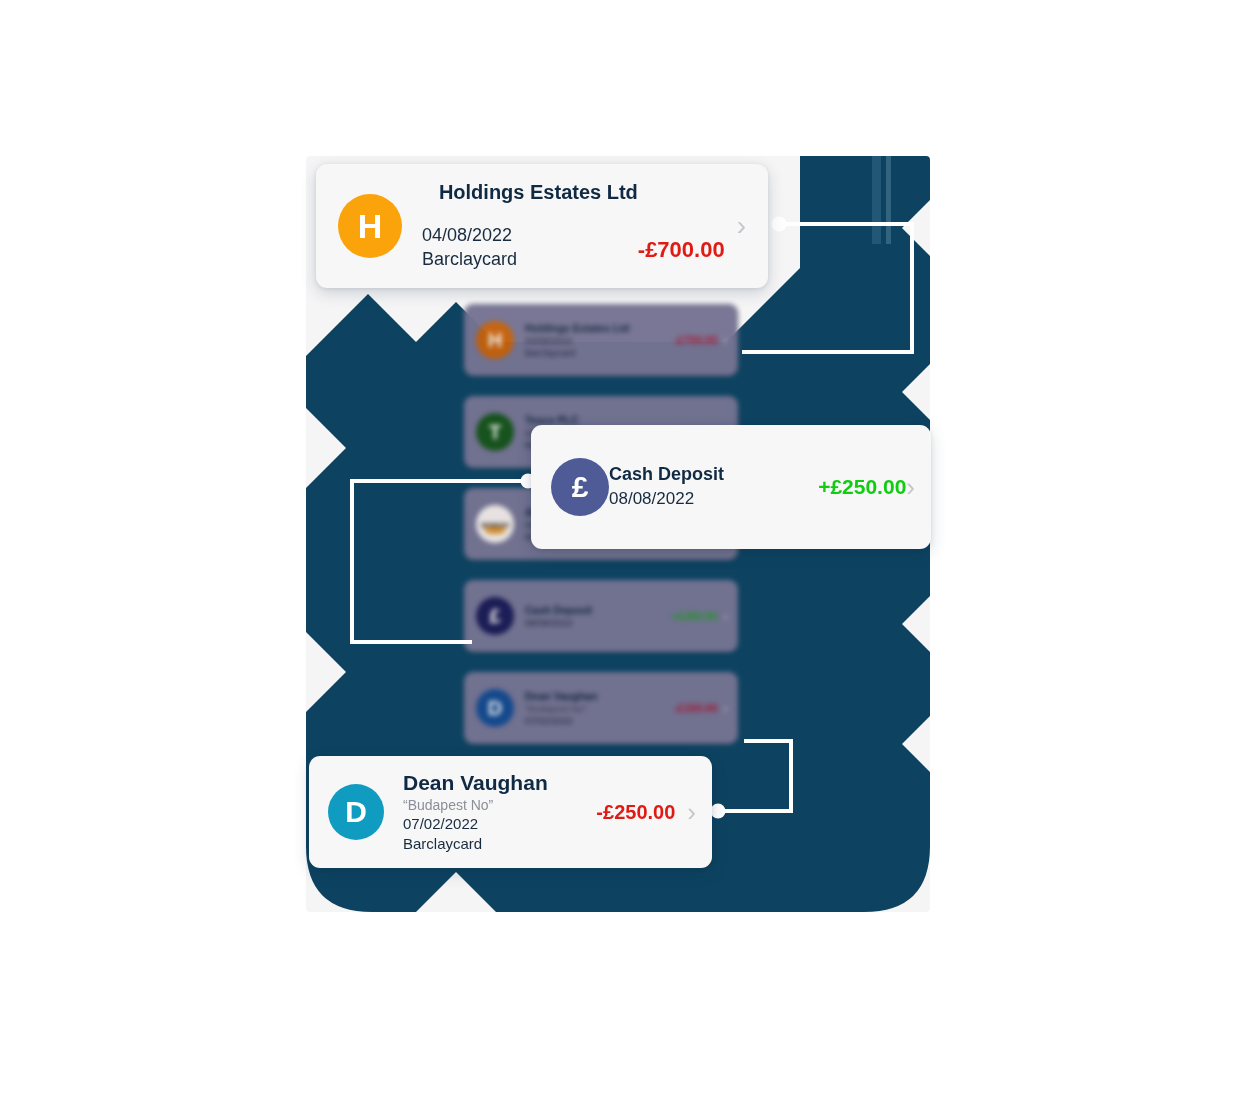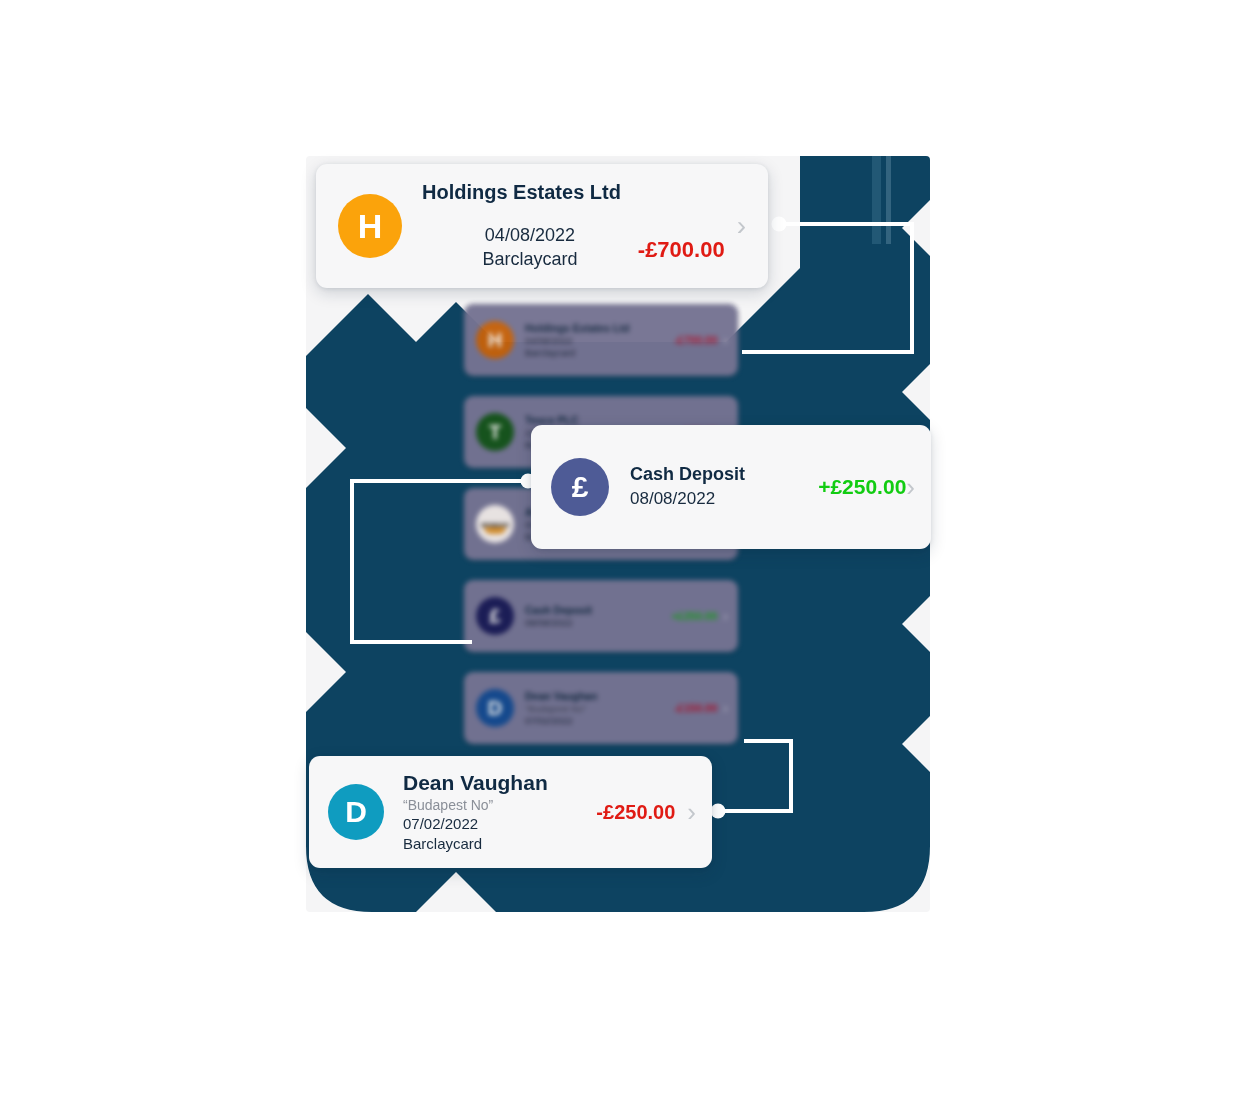--- a/index.html
+++ b/index.html
@@ -182,33 +182,33 @@
   }
 
   
   #card-holdings {
     left: 316px; top: 164px;
     width: 452px; height: 124px;
     padding: 0 22px 0 22px;
   }
   #card-holdings .card-av { width: 64px; height: 64px; font-size: 34px; background: #fba30b; }
   #card-holdings .card-body { margin-left: 20px; }
-  #card-holdings .card-name { font-size: 20px; margin-bottom: 20px; }
-  #card-holdings .card-line { font-size: 18px; line-height: 1.28; text-align: center; }
+  #card-holdings .card-name { font-size: 20px; margin-bottom: 20px; text-align: right; }
+  #card-holdings .card-line { font-size: 18px; line-height: 1.28; }
   #card-holdings .card-amt { font-size: 22px; margin-top: 48px; }
   #card-holdings .card-chev { font-size: 28px; }
 
   
   #card-cash {
     left: 531px; top: 425px;
     width: 400px; height: 124px;
     padding: 0 16px 0 20px;
   }
   #card-cash .card-av { width: 58px; height: 58px; font-size: 30px; background: #4e5b96; }
-  #card-cash .card-body { margin-left: 21px; }
+  #card-cash .card-body { }
   #card-cash .card-name { font-size: 18px; margin-bottom: 3px; }
   #card-cash .card-line { font-size: 17px; line-height: 1.28; }
   #card-cash .card-amt { font-size: 21px; }
   #card-cash .card-chev { font-size: 26px; margin-left: 0px; }
 
   
   #card-dean {
     left: 309px; top: 756px;
     width: 403px; height: 112px;
     padding: 0 16px 0 19px;

